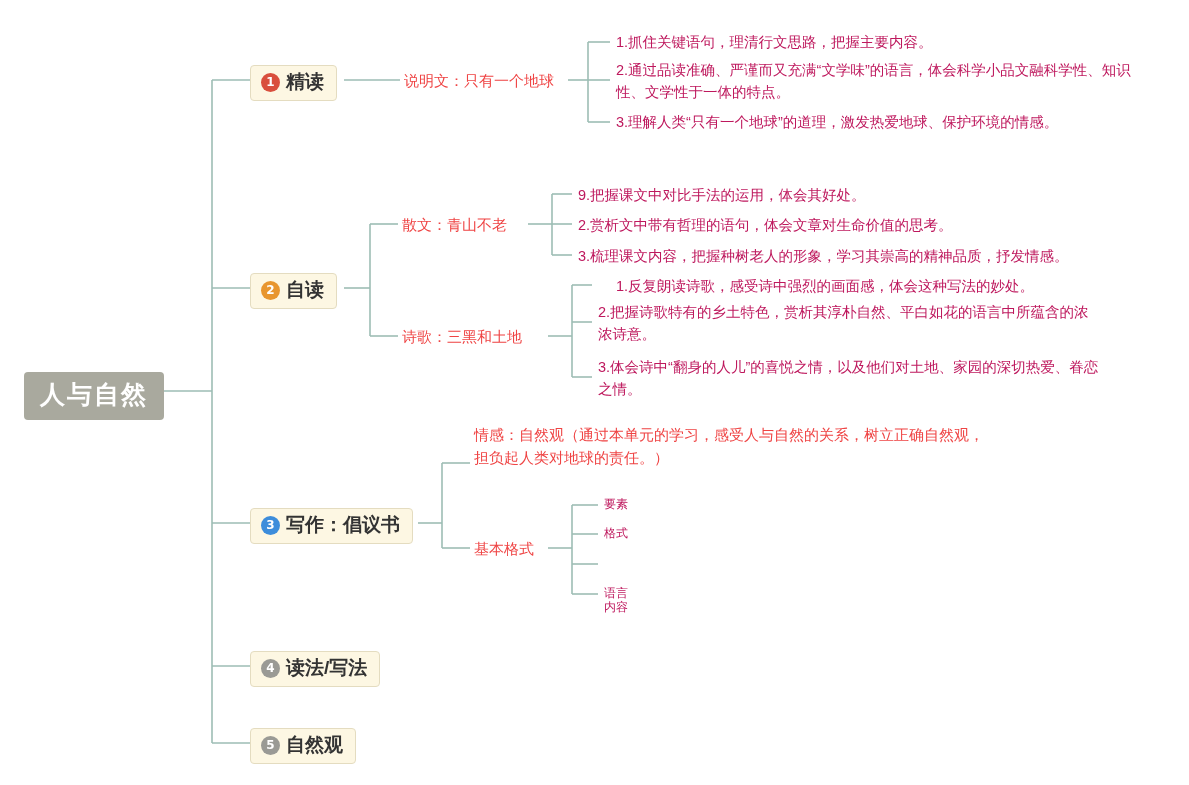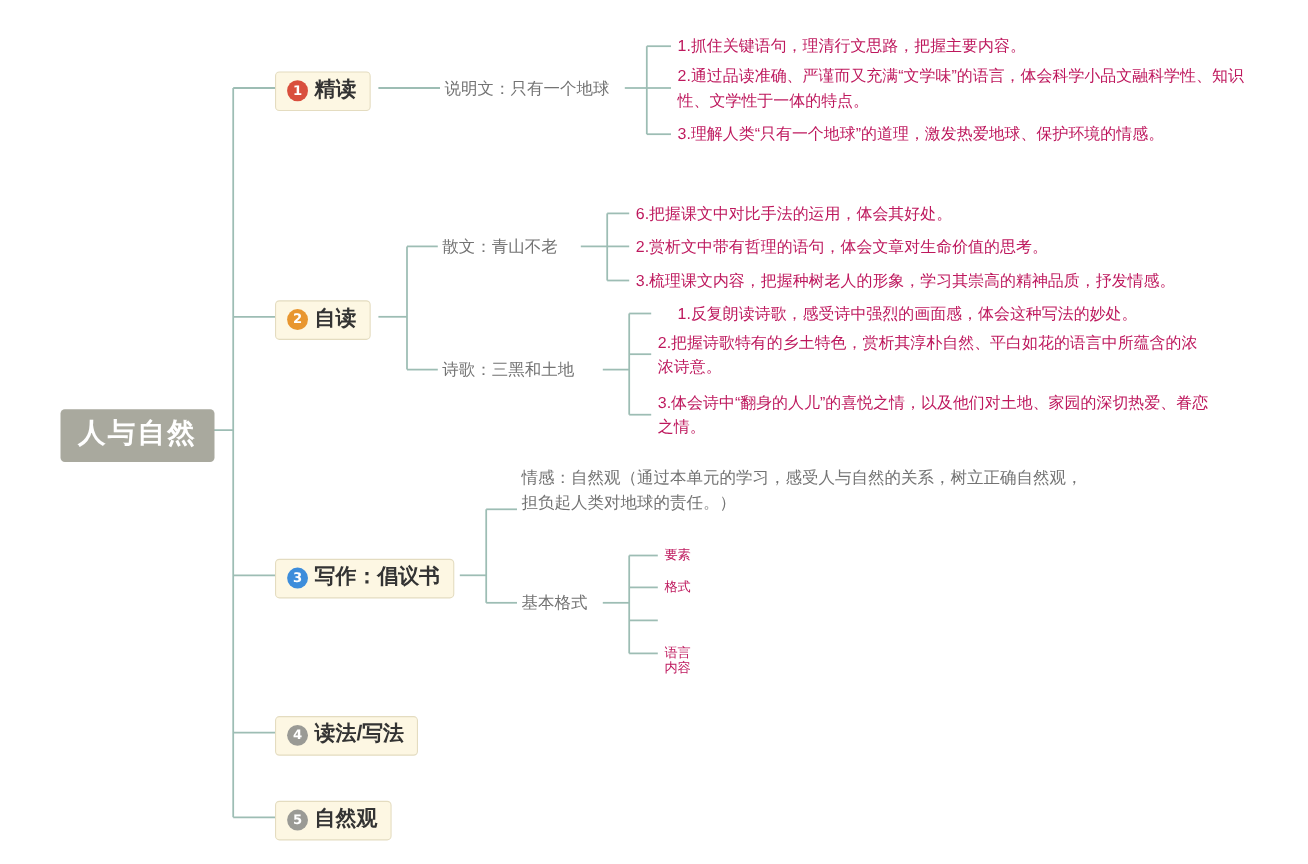--- a/index.html
+++ b/index.html
@@ -73,21 +73,21 @@
   }
   .badge-red { background: #d94f3d; }
   .badge-orange { background: #e8962f; }
   .badge-blue { background: #3d8ddb; }
   .badge-gray { background: #9a9a95; }
   .badge-gray2 { background: #9a9a95; }
 
   
   .l2-node {
     font-size: 15px;
-    color: #737373;
+    color: #ef4444;
     line-height: 1.45;
   }
 
   
   .l3-node {
     font-size: 14.5px;
     color: #be185d;
     line-height: 1.5;
     white-space: normal;
   }
@@ -146,21 +146,21 @@
 
       <path d="M548,548 L572,548"></path>
       <path d="M572,505 L572,594"></path>
       <path d="M572,505 L598,505"></path>
       <path d="M572,534 L598,534"></path>
       <path d="M572,564 L598,564"></path>
       <path d="M572,594 L598,594"></path>
     </g>
   </svg>
 
-  <div class="node root-node" style="left:24px; top:372px;margin-left:31px;">人与自然</div>
+  <div class="node root-node" style="left:24px; top:372px;">人与自然</div>
 
   <div class="node l1-node" style="left:250px; top:65px;">
     <span class="badge badge-red">1</span>
     <span>精读</span>
   </div>
 
   <div class="node l1-node" style="left:250px; top:273px;">
     <span class="badge badge-orange">2</span>
     <span>自读</span>
   </div>
@@ -187,21 +187,21 @@
   <div class="node l2-node" style="left:402px; top:326px;">诗歌：三黑和土地</div>
 
   <div class="node l2-node wrapnode" style="left:474px; top:423px; width:510px; line-height:1.55;">情感：自然观（通过本单元的学习，感受人与自然的关系，树立正确自然观，担负起人类对地球的责任。）</div>
 
   <div class="node l2-node" style="left:474px; top:538px;">基本格式</div>
 
   <div class="node l3-node" style="left:616px; top:32px; width:470px;">1.抓住关键语句，理清行文思路，把握主要内容。</div>
   <div class="node l3-node" style="left:616px; top:60px; width:516px;">2.通过品读准确、严谨而又充满“文学味”的语言，体会科学小品文融科学性、知识性、文学性于一体的特点。</div>
   <div class="node l3-node" style="left:616px; top:112px; width:470px;">3.理解人类“只有一个地球”的道理，激发热爱地球、保护环境的情感。</div>
 
-  <div class="node l3-node" style="left:578px; top:185px; width:420px;">6.把握课文中对比手法的运用，体会其好处。</div>
+  <div class="node l3-node" style="left:578px; top:185px; width:420px;">9.把握课文中对比手法的运用，体会其好处。</div>
   <div class="node l3-node" style="left:578px; top:215px; width:460px;">2.赏析文中带有哲理的语句，体会文章对生命价值的思考。</div>
   <div class="node l3-node" style="left:578px; top:246px; width:500px;">3.梳理课文内容，把握种树老人的形象，学习其崇高的精神品质，抒发情感。</div>
 
   <div class="node l3-node" style="left:616px; top:276px; width:470px;">1.反复朗读诗歌，感受诗中强烈的画面感，体会这种写法的妙处。</div>
   <div class="node l3-node" style="left:598px; top:302px; width:500px;">2.把握诗歌特有的乡土特色，赏析其淳朴自然、平白如花的语言中所蕴含的浓浓诗意。</div>
   <div class="node l3-node" style="left:598px; top:357px; width:508px;">3.体会诗中“翻身的人儿”的喜悦之情，以及他们对土地、家园的深切热爱、眷恋之情。</div>
 
   <div class="node l3-node l3-small" style="left:604px; top:495px;">要素</div>
   <div class="node l3-node l3-small" style="left:604px; top:524px;">格式</div>
   <div class="node l3-node l3-small" style="left:604px; top:554px;margin-top:44px;">内容</div>

